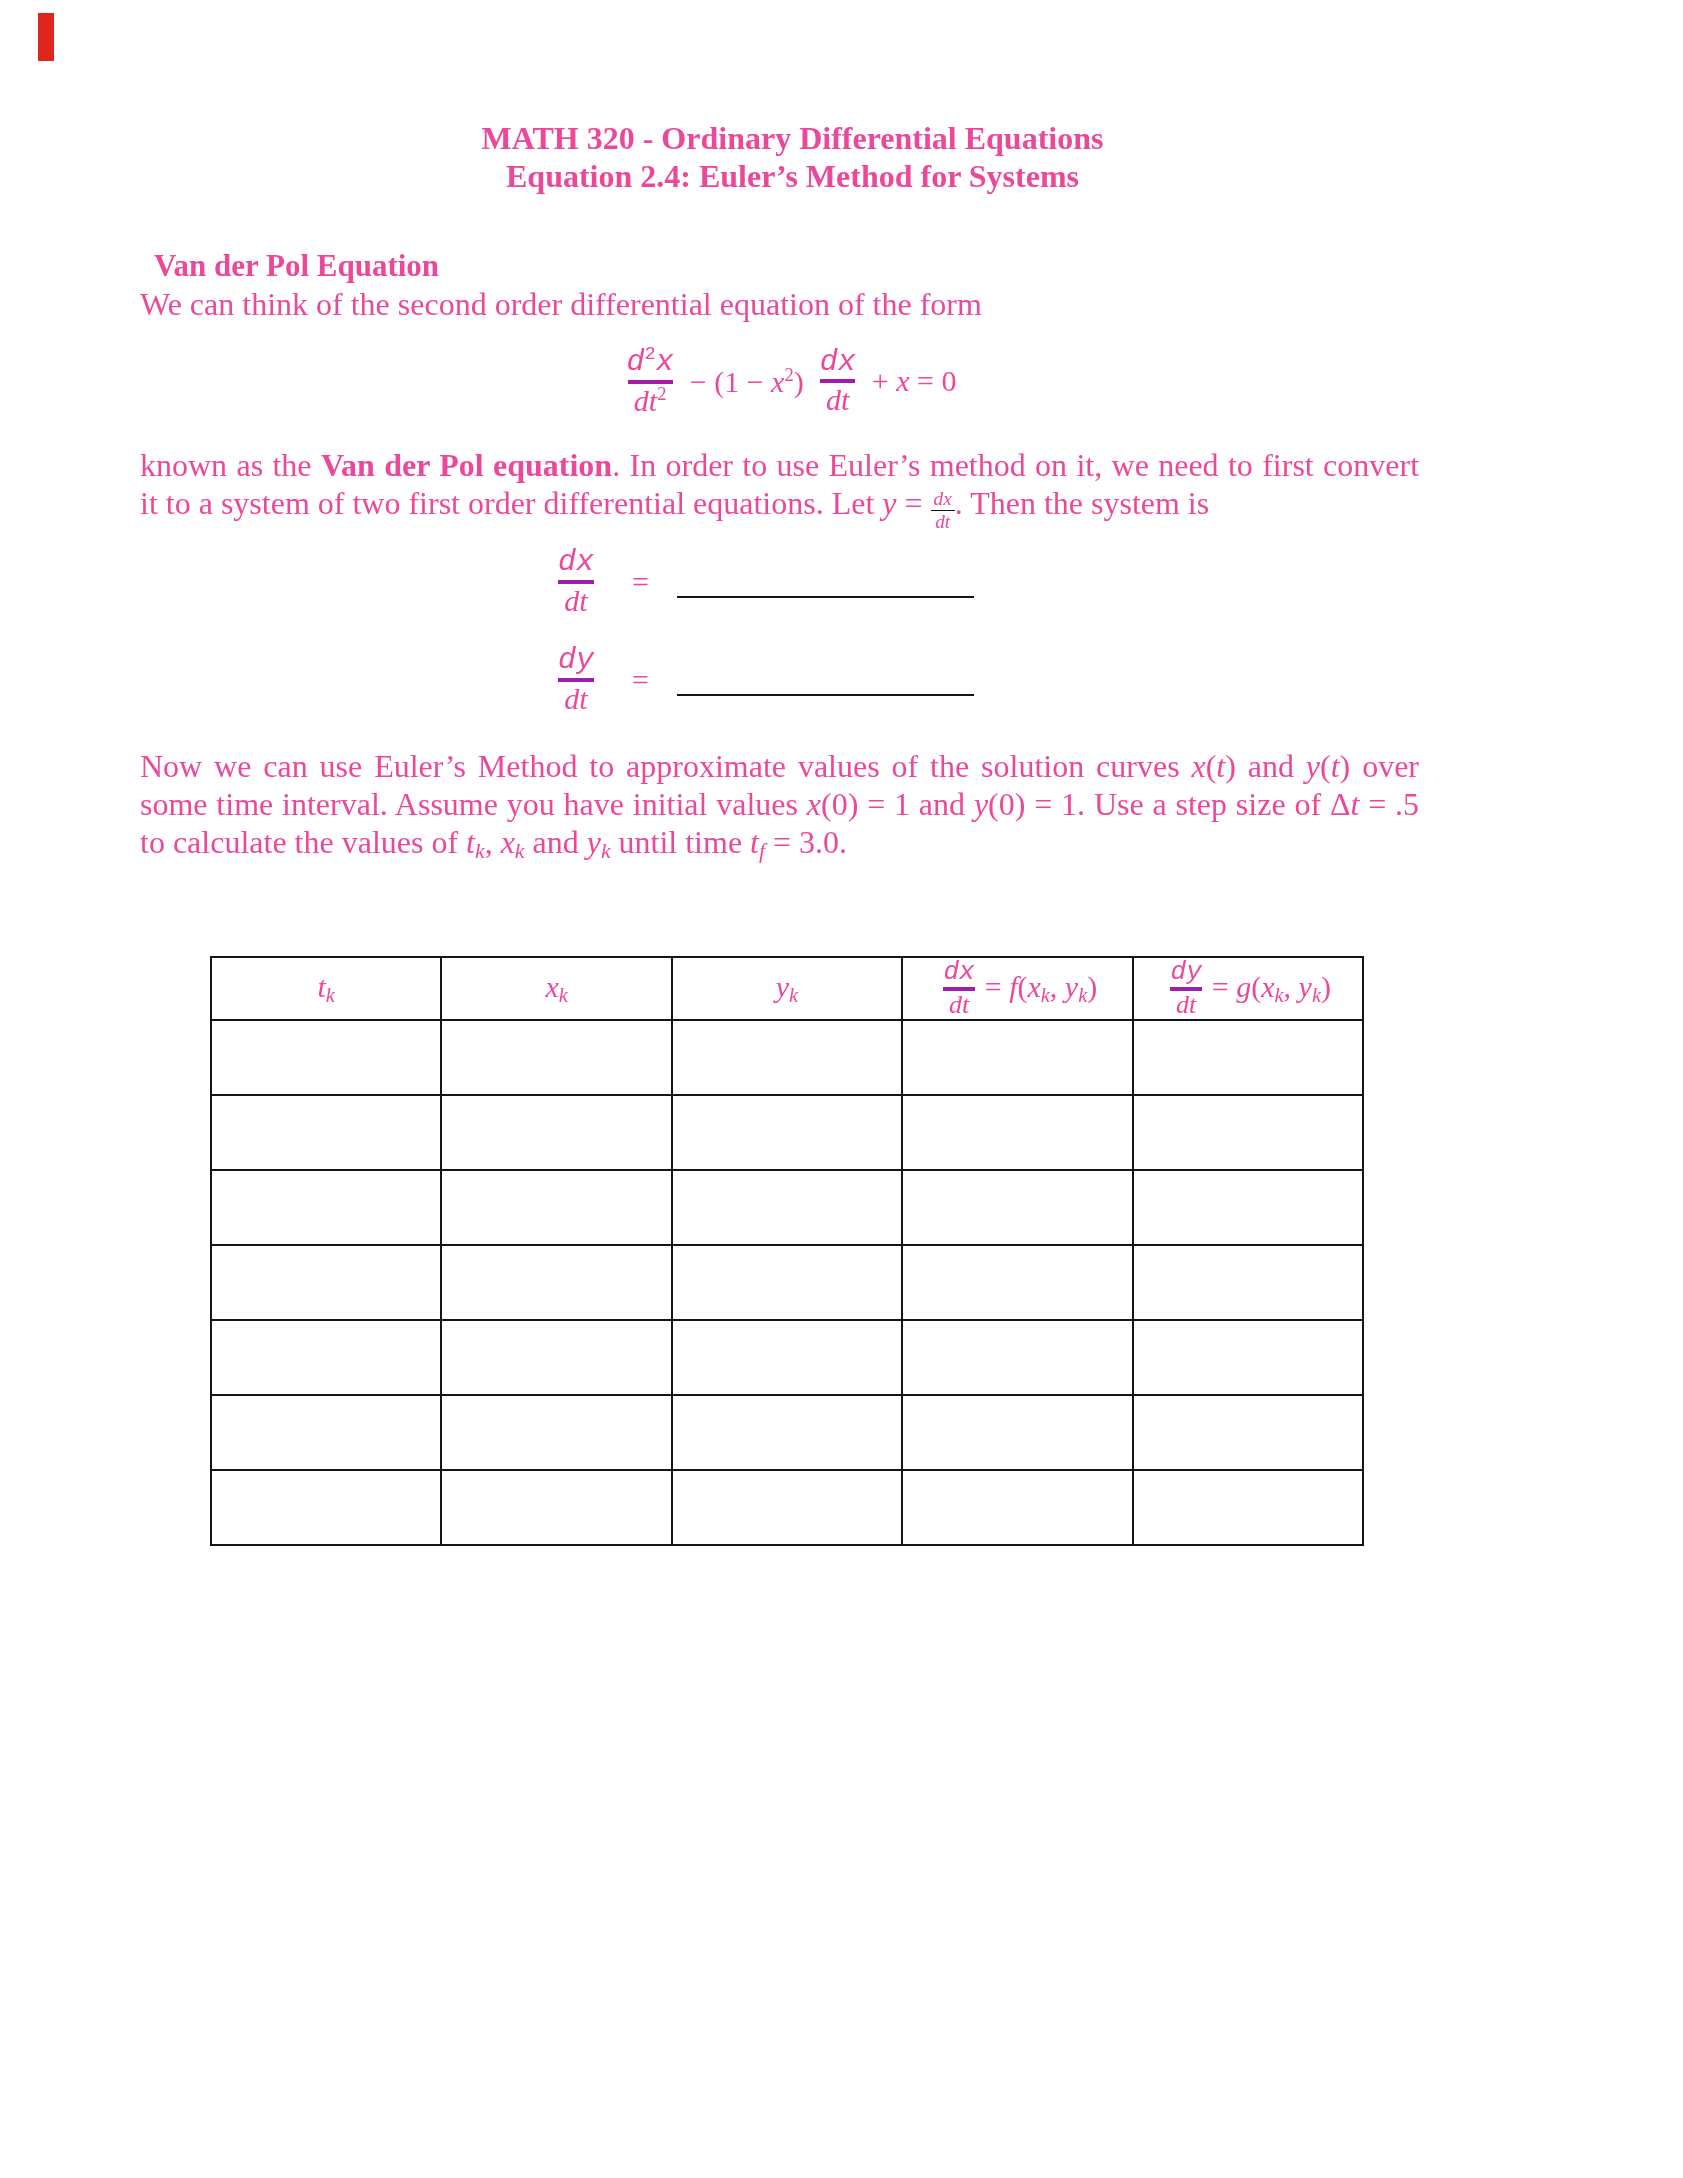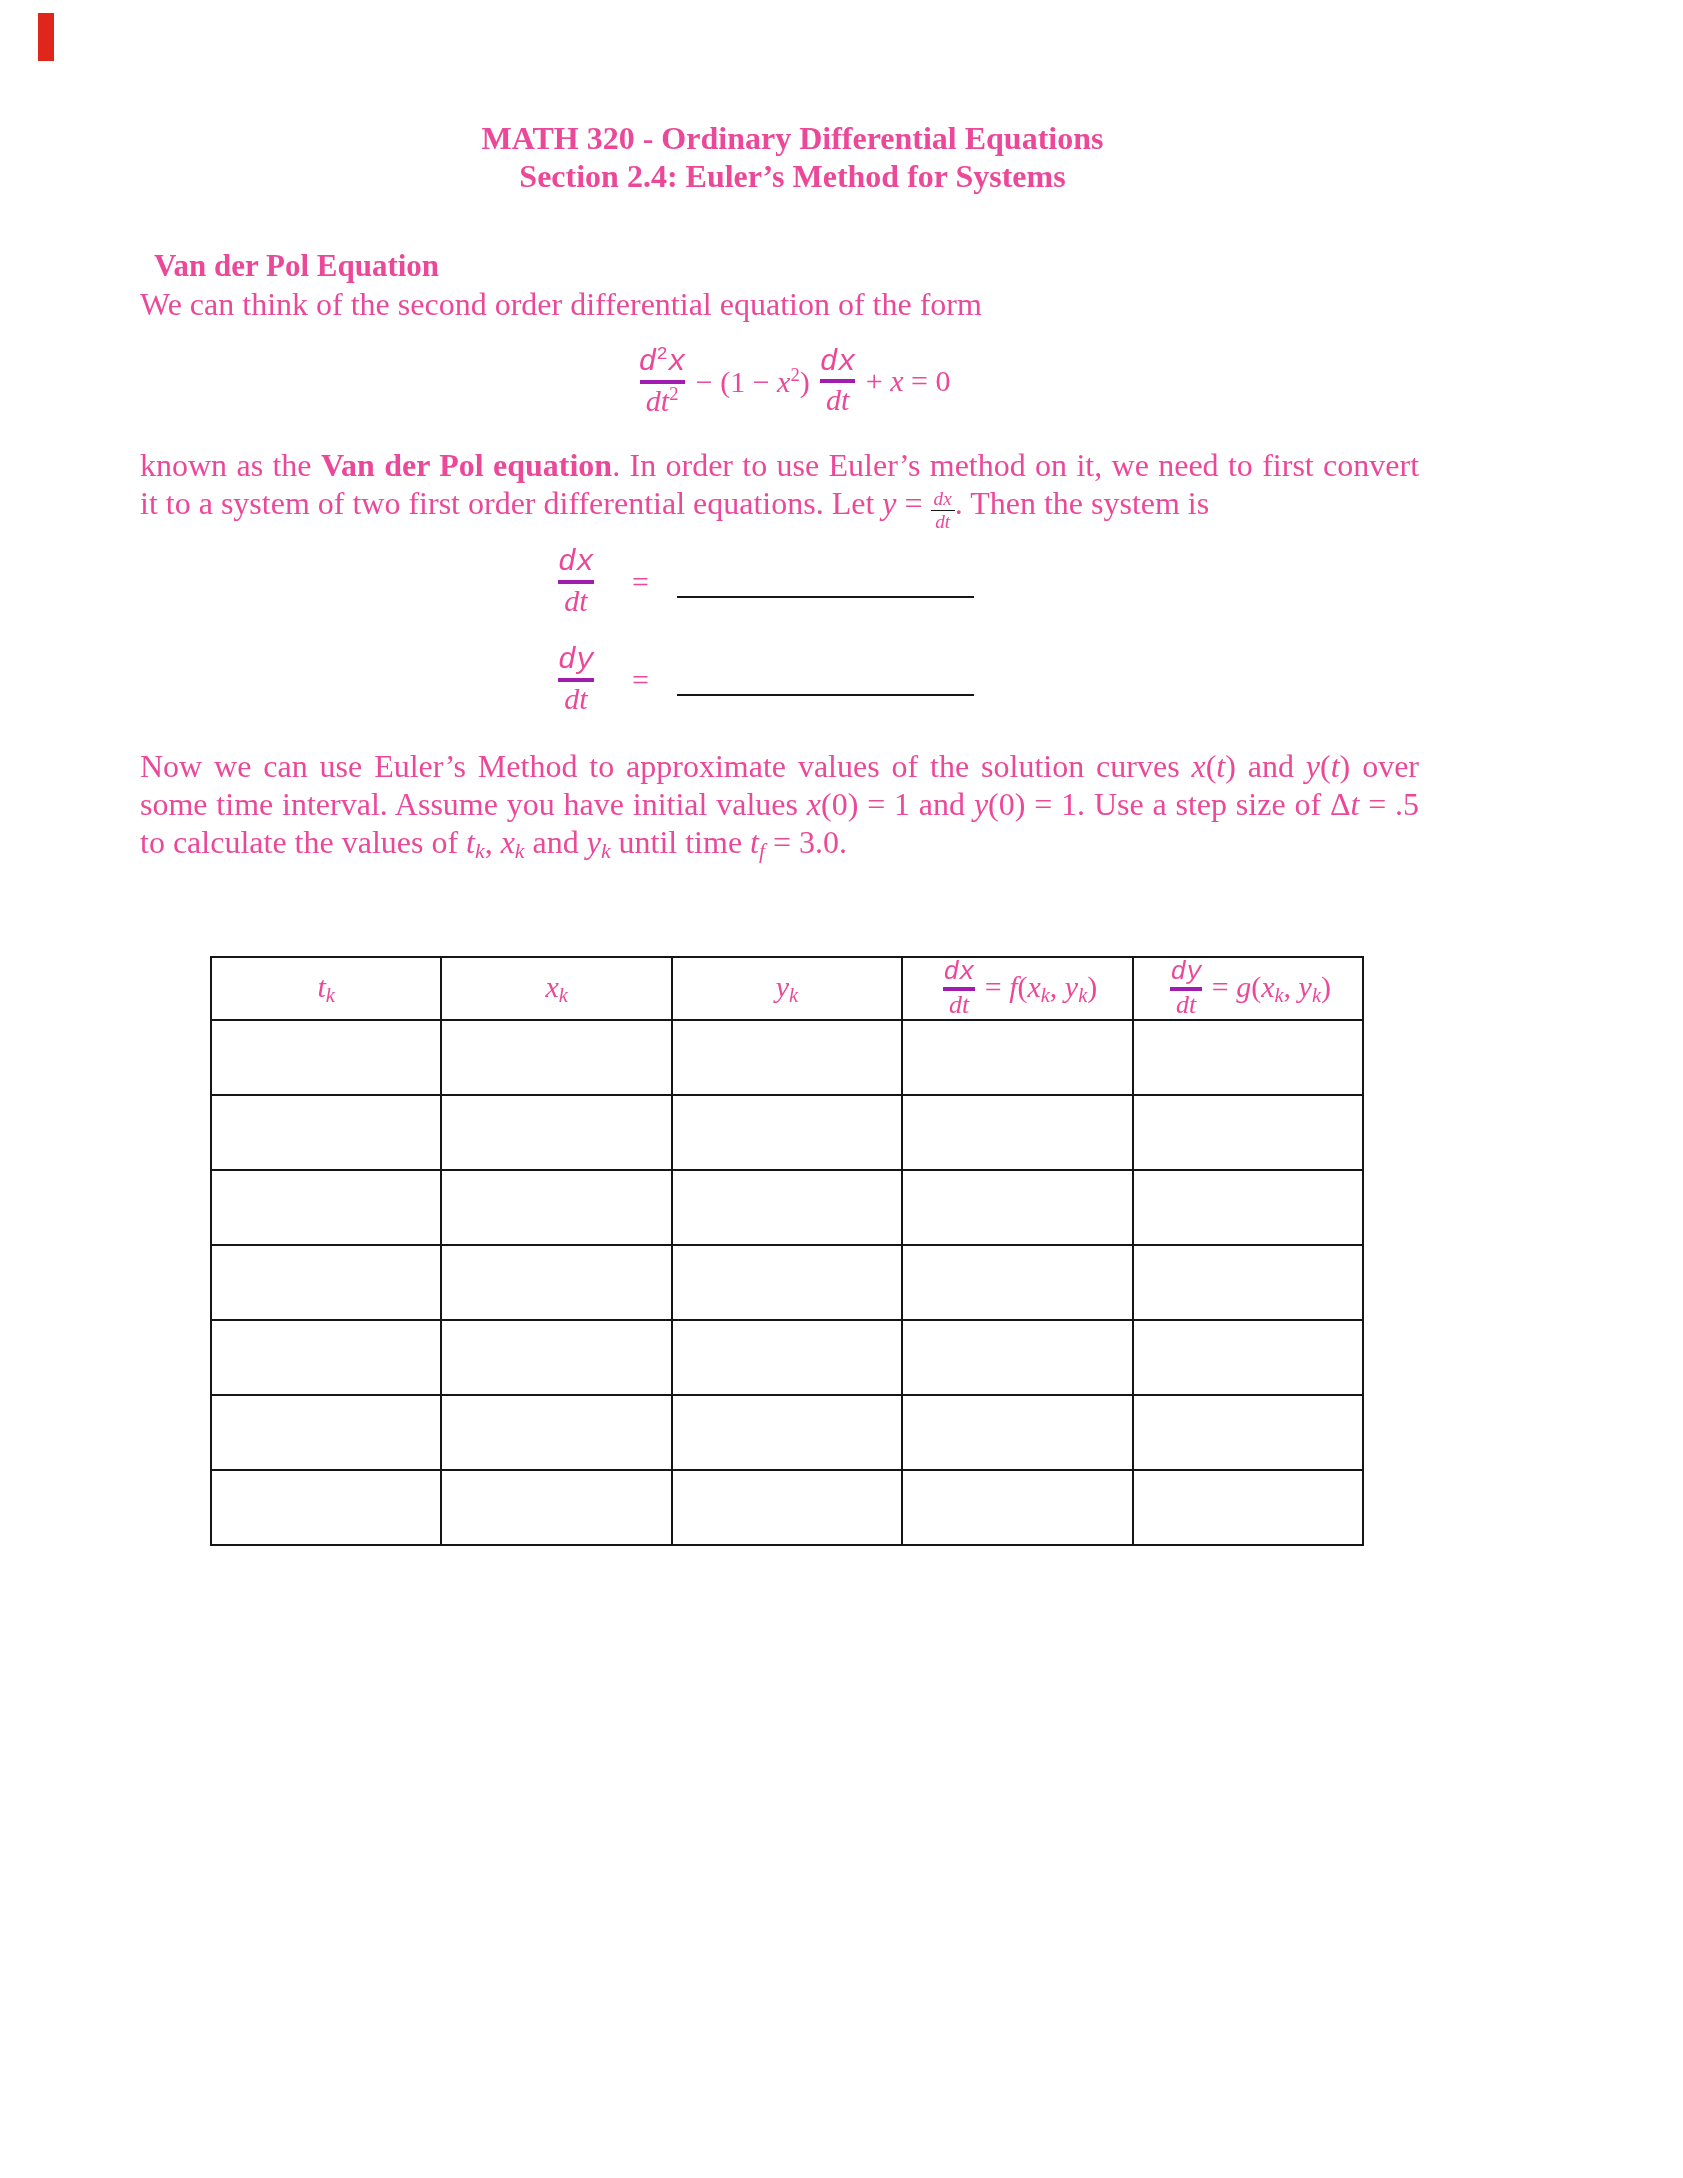--- a/index.html
+++ b/index.html
@@ -19,21 +19,21 @@
   .run-i{font-style:italic;}
   .run-b{font-weight:bold;}
   .run-isub{font-style:italic;font-size:0.68em;vertical-align:-0.25em;}
   .run-sup{font-size:0.62em;vertical-align:0.6em;}
   
   .eq-display{position:absolute;left:154px;top:345px;width:1279px;display:flex;
               justify-content:center;align-items:center;font-size:30px;}
   .frac{display:inline-flex;flex-direction:column;align-items:center;line-height:1.12;text-align:center;}
   .frac .num{padding:0 6px;display:block;font-family:Liberation Mono, monospace;}
   .frac .den{border-top:4px solid #a21caf;padding:0 6px;display:block;}
-  .eq-mid{margin:0 4px;}
+  .eq-mid{margin:0 10px;}
   
   .ifrac{display:inline-block;vertical-align:-0.75em;text-align:center;font-size:0.6em;line-height:1.15;}
   .ifrac .num{display:block;padding:0 3px;font-style:italic;}
   .ifrac .den{display:block;border-top:1.5px solid #151515;padding:0 3px;font-style:italic;}
   
   .sys-row{position:absolute;display:flex;align-items:center;font-size:30px;}
   #sys-dx{left:552px;top:546px;}
   #sys-dy{left:552px;top:644px;}
   .sys-eq{margin-left:32px;}
   .blank-line{margin-left:28px;width:297px;height:0;border-bottom:2px solid #151515;
@@ -49,21 +49,21 @@
 </style>
 </head>
 <body>
 
 <div class="page">
 
   <div class="scan-mark"></div>
 
   <div class="title-block">
     <div>MATH 320 - Ordinary Differential Equations</div>
-    <div>Section 2.4: Euler’s Method for Systems</div>
+    <div>Equation 2.4: Euler’s Method for Systems</div>
   </div>
 
   <div class="heading">Van der Pol Equation</div>
 
   <div class="para single" id="para-intro">We can think of the second order differential equation of the form</div>
 
   <div class="eq-display">
     <span class="frac">
       <span class="num"><span class="run-i">d</span><span class="run-sup">2</span><span class="run-i">x</span></span>
       <span class="den"><span class="run-i">dt</span><span class="run-sup">2</span></span>

